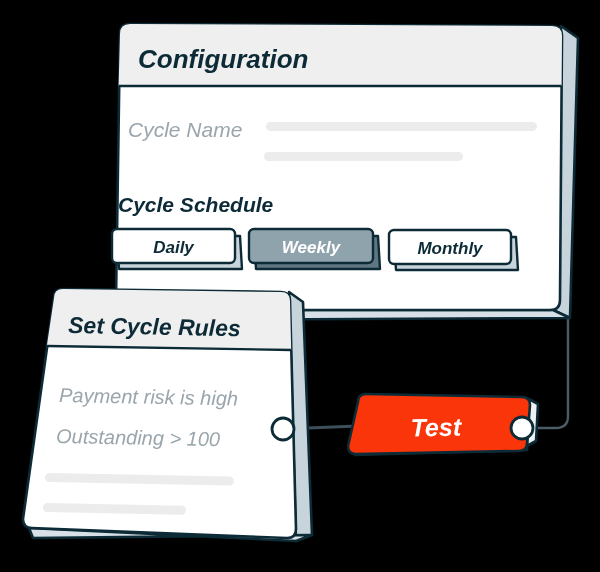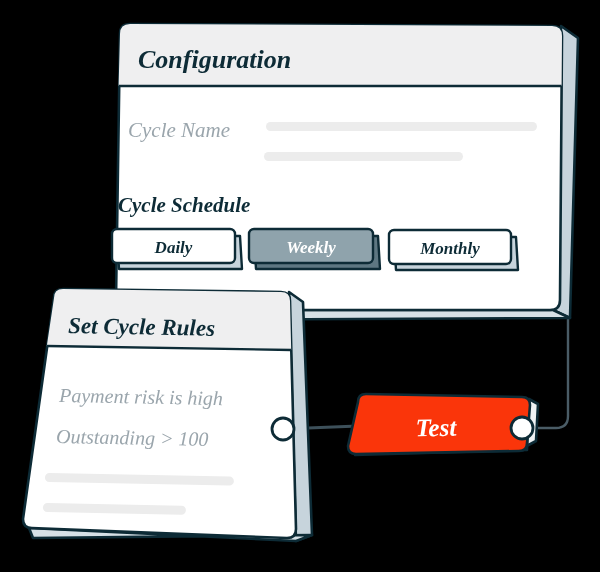--- a/index.html
+++ b/index.html
@@ -1,18 +1,18 @@
 <!DOCTYPE html>
 <html><head>
 <meta charset="utf-8">
 <style>
   html,body{margin:0;padding:0;background:#000;}
   body{width:600px;height:572px;overflow:hidden;
        font-family:"Liberation Sans","DejaVu Sans",sans-serif;}
-  #stage{position:relative;width:600px;height:468px;background:#000;font-family:Liberation Serif, serif;}
+  #stage{position:relative;width:600px;height:468px;background:#000;}
   svg{position:absolute;top:0;left:0;}
   .ttl{font-weight:700;font-style:italic;fill:#0D2B36;}
   .sub{font-weight:700;font-style:italic;fill:#0D2B36;}
   .ghost{font-style:italic;fill:#9AA5AC;}
   .btn{font-weight:700;font-style:italic;fill:#0D2B36;}
   .btnsel{font-weight:700;font-style:italic;fill:#FFFFFF;}
   .testtxt{font-weight:700;font-style:italic;fill:#FFFFFF;}
 </style>
 </head>
 <body>

